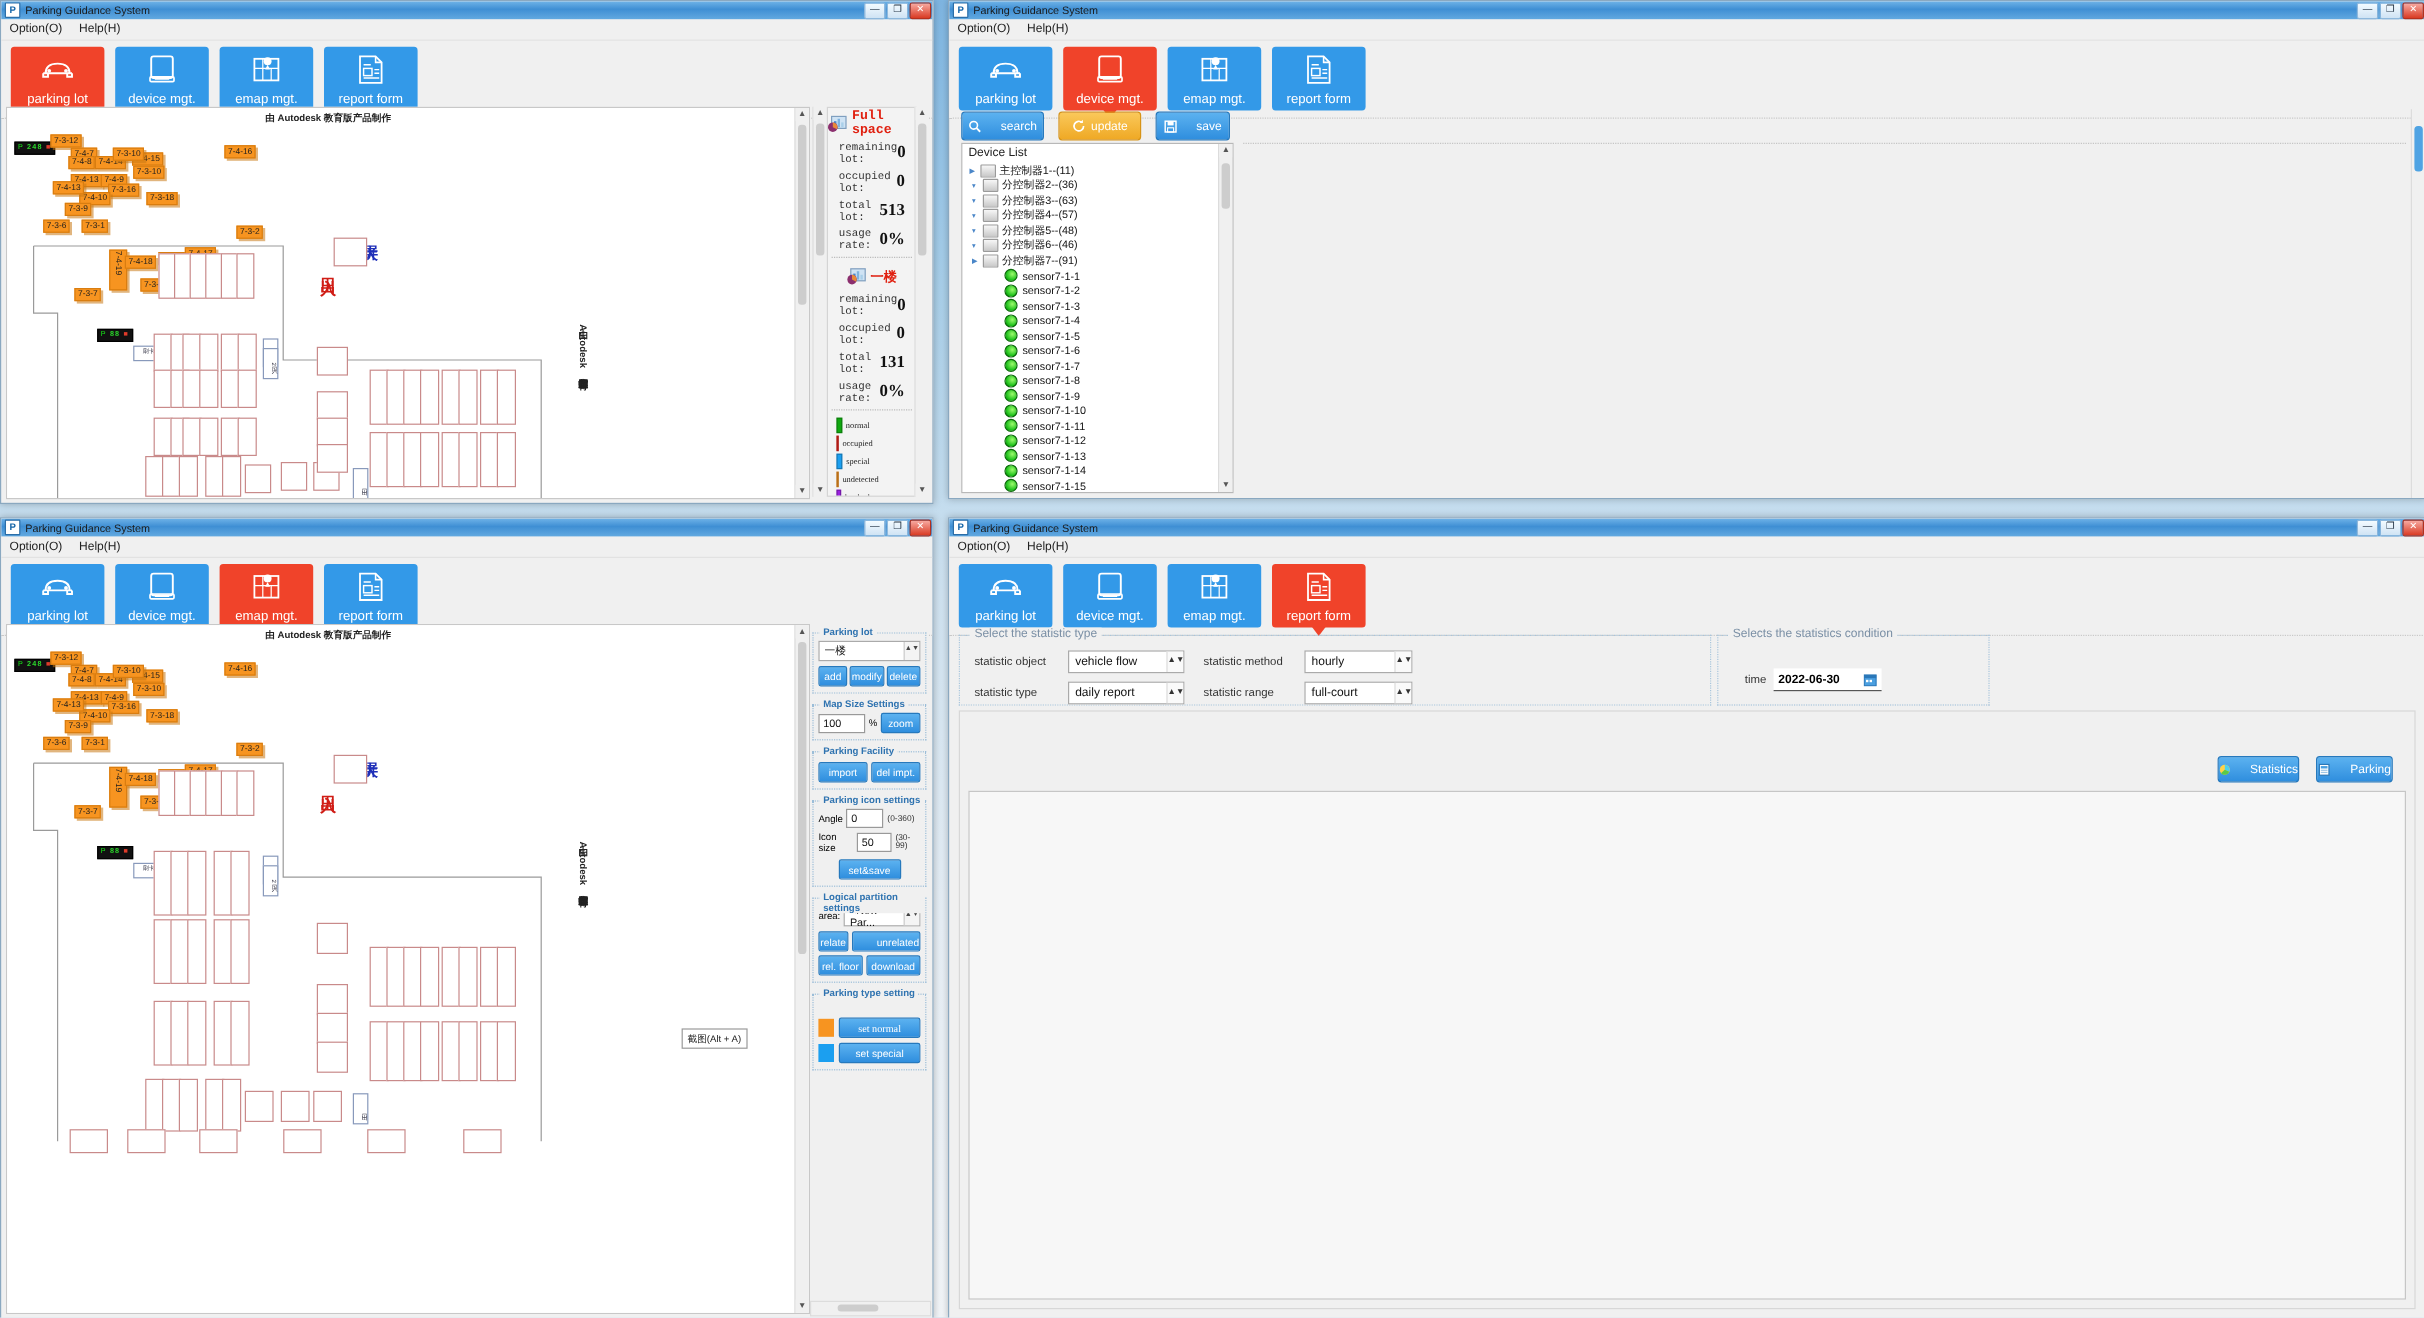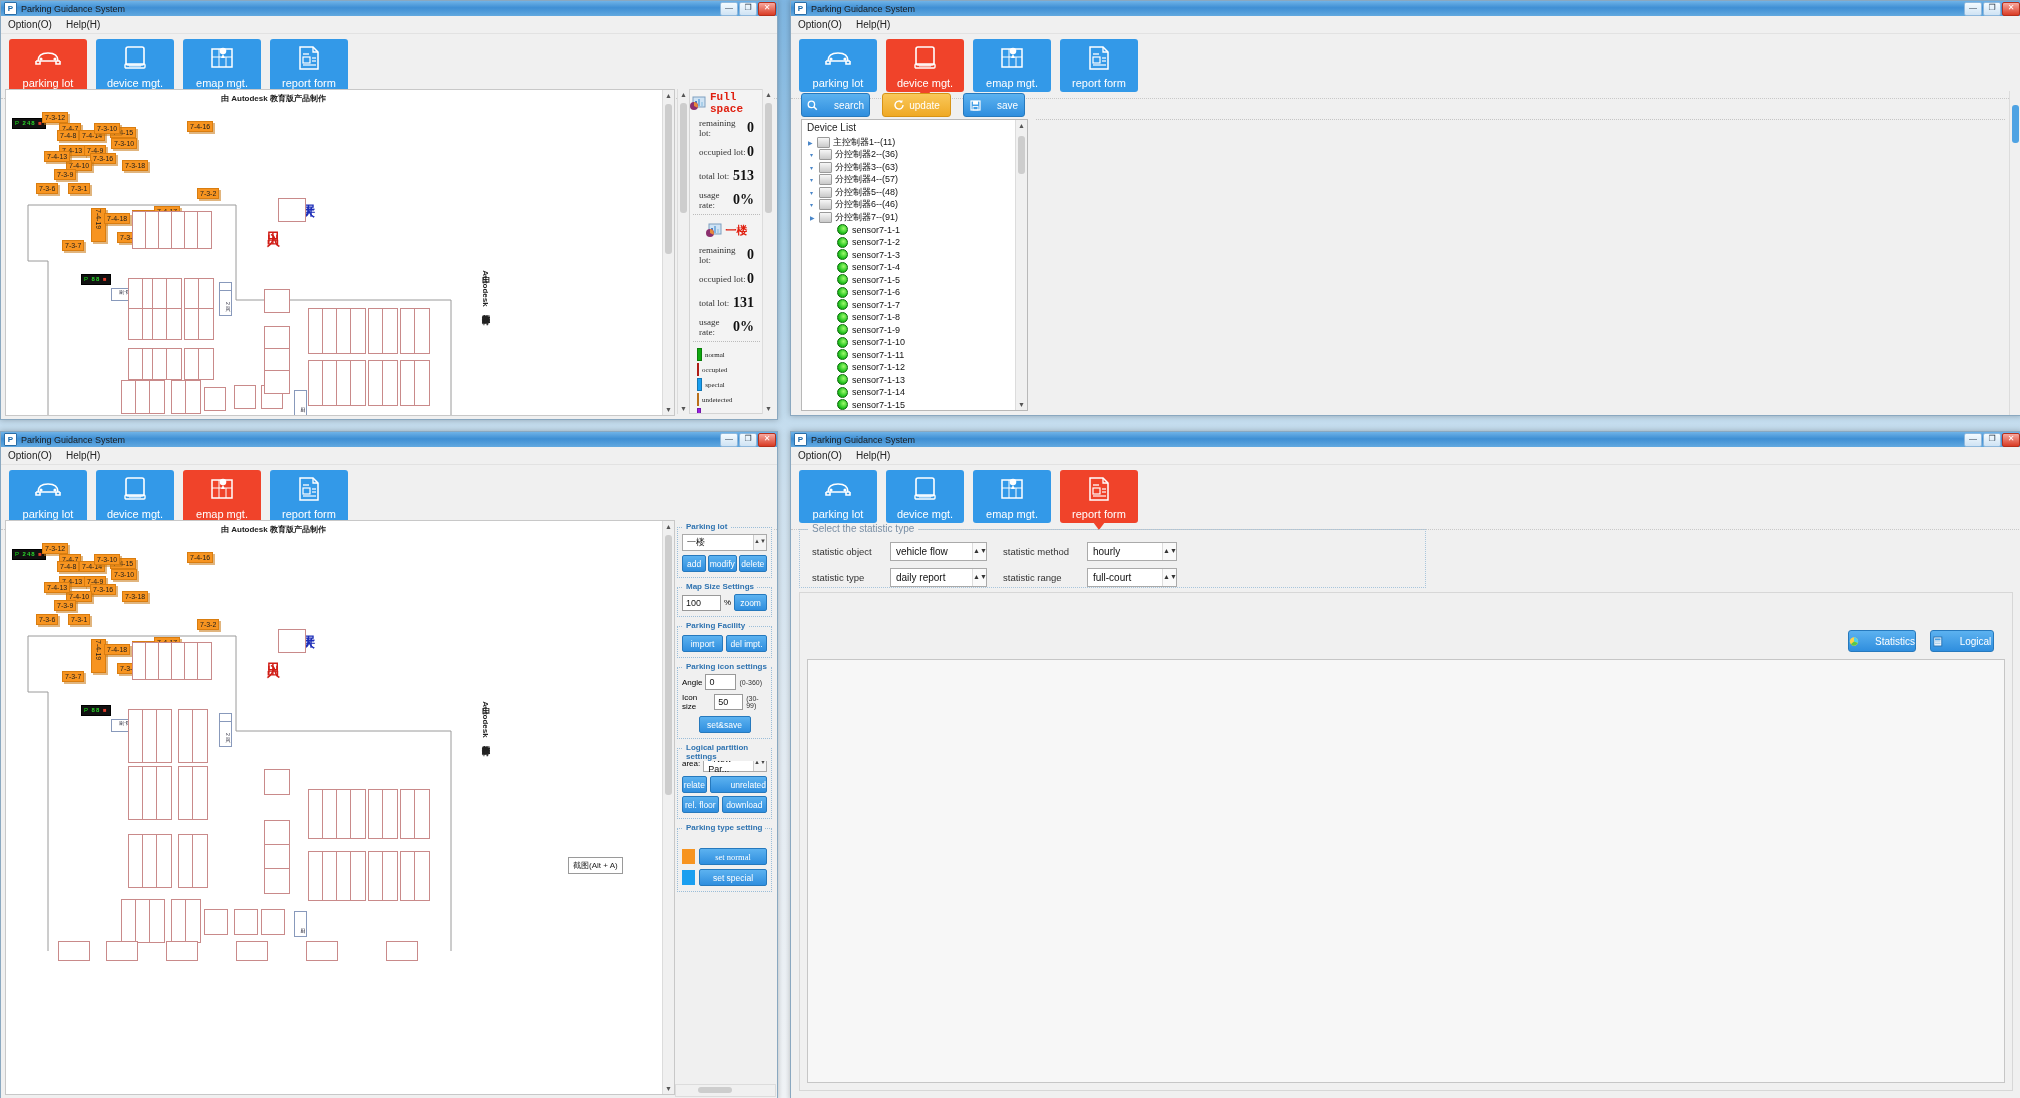--- a/index.html
+++ b/index.html
@@ -62,21 +62,21 @@
   .led i{color:#e03b2a;font-style:normal;}
   .ak{position:absolute;font-size:8px;color:#222;font-weight:bold;white-space:nowrap;}
   .vert{writing-mode:vertical-rl;}
   .cnblue{position:absolute;color:#1f2fb8;font-size:13px;writing-mode:vertical-rl;font-weight:bold;}
   .cnred{position:absolute;color:#d01d16;font-size:13px;writing-mode:vertical-rl;font-weight:bold;}
   .smallbox{position:absolute;border:1px solid #8899bb;background:#fff;font-size:5px;
     color:#334;writing-mode:vertical-rl;text-align:center;}
   
   .info{background:#f3f3f3;border:1px solid #d4d4d4;}
   .info-row{display:flex;align-items:center;justify-content:space-between;padding:0 9px;height:24px;}
-  .info-row .k{font-size:9px;color:#333;font-family:Liberation Serif, serif;}
+  .info-row .k{font-size:9px;color:#333;font-family:Liberation Mono, monospace;}
   .info-row .v{font-size:14px;font-weight:bold;color:#111;font-family:"Liberation Serif",serif;}
   .info-hdr{display:flex;align-items:center;justify-content:center;gap:4px;height:26px;}
   .info-hdr .ttl{color:#e02010;font-size:11px;font-weight:bold;font-family:"Liberation Mono",monospace;}
   .piechart{width:16px;height:15px;position:relative;}
   .legend{display:flex;flex-wrap:wrap;padding:4px 7px;gap:2px 4px;}
   .lg{display:flex;align-items:center;gap:3px;width:47%;}
   .lg .sw{width:11px;height:11px;border:1px solid rgba(0,0,0,.25);}
   .lg span{font-size:7px;color:#222;font-family:"Liberation Serif",serif;}
   
   .bluebtn{background:linear-gradient(180deg,#5cb2f0,#2f8ede);border:1px solid #2679bd;
@@ -942,36 +942,51 @@
         </div>
         <span class="lab" style="width:78px;margin-left:10px;">statistic range</span>
         <div class="combo" style="width:88px;">
           <span class="txt">full-court</span>
           <span class="sp">▲▼</span>
         </div>
       </div>
     </div>
   </div>
 
+  <div class="fgrp" style="left:640px;top:97px;width:225px;height:57px;">
+    <div class="cap">Selects the statistics condition</div>
+    <div class="frow" style="position:absolute;left:22px;top:27px;">
+      <span class="lab">time</span>
+      <div class="dateinp" style="width:82px;height:16px;">
+        <span style="flex:1">2022-06-30</span>
+        <svg width="11" height="11" viewBox="0 0 11 11">
+          <rect x="0.5" y="1.5" width="10" height="9" fill="#4a9fe0" stroke="#2a77b8"></rect>
+          <rect x="0.5" y="1.5" width="10" height="2.6" fill="#2a77b8"></rect>
+          <rect x="2" y="5.5" width="2" height="2" fill="#fff"></rect>
+            <rect x="5" y="5.5" width="2" height="2" fill="#fff"></rect>
+        </svg>
+      </div>
+    </div>
+  </div>
 
   <div style="position:absolute;left:8px;top:160px;right:8px;bottom:8px;background:#f0f0f0;border:1px solid #d7d7d7;">
     <div style="position:absolute;right:18px;top:37px;display:flex;gap:14px;">
       <div class="bluebtn" style="width:66px;height:20px;">
         <svg width="11" height="11" viewBox="0 0 11 11">
             <circle cx="5.5" cy="5.5" r="4.6" fill="#ffd24a"></circle>
             <path d="M5.5 5.5 L5.5 0.9 A4.6 4.6 0 0 1 9.6 7.2 Z" fill="#4ad2f0"></path>
             <path d="M5.5 5.5 L9.6 7.2 A4.6 4.6 0 0 1 2 8.6 Z" fill="#59c94a"></path>
           </svg>
         <span>Statistics</span>
       </div>
       <div class="bluebtn" style="width:62px;height:20px;">
         <svg width="11" height="11" viewBox="0 0 11 11">
             <rect x="0.8" y="1" width="8" height="9" fill="#fff" stroke="#2a77b8"></rect>
             <rect x="2" y="2.4" width="5.6" height="2" fill="#4a9fe0"></rect>
             <rect x="2" y="5.4" width="5.6" height="1" fill="#9dc6e6"></rect>
             <rect x="2" y="7.2" width="5.6" height="1" fill="#9dc6e6"></rect>
           </svg>
-        <span>Logical</span>
+        <span>Parking</span>
       </div>
     </div>
     <div class="resultbox" style="position:absolute;left:7px;right:7px;top:66px;bottom:7px;"></div>
   </div>
 </div>
 
 </body></html>

